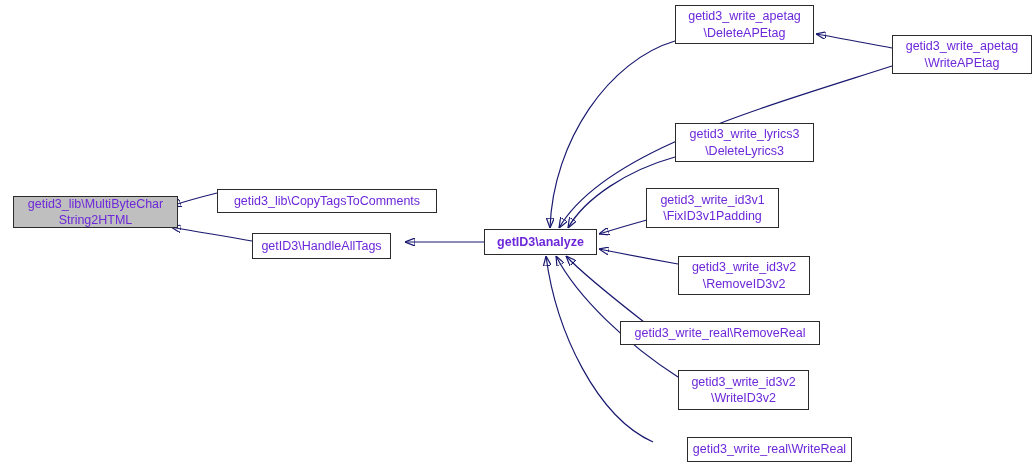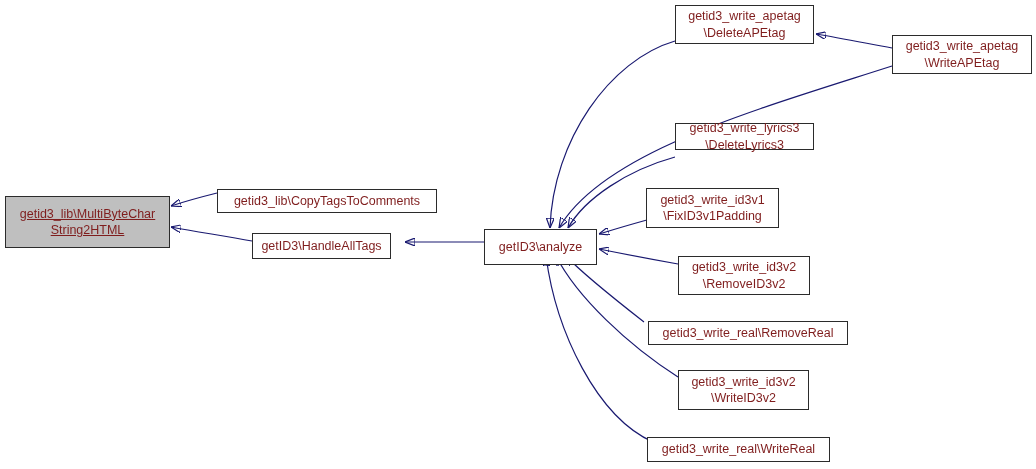--- a/index.html
+++ b/index.html
@@ -31,21 +31,21 @@
     position: absolute;
     box-sizing: border-box;
     background: #ffffff;
     border: 1px solid #2b2b2b;
     display: flex;
     align-items: center;
     justify-content: center;
     text-align: center;
     font-size: 12.5px;
     line-height: 1.3;
-    color: #7f1d1d;
+    color: #6d28d9;
     white-space: pre-line;
     cursor: pointer;
   }
   .node.highlight {
     background: #bfbfbf;
     cursor: default;
   }
 </style>
 </head>
 <body>
@@ -65,44 +65,44 @@
     <path d="M892,48 C 865,43 840,38 816,34" marker-end="url(#arrow)"></path>
     <path d="M892,66 C 755,110 603,152 559,228" marker-end="url(#arrow)"></path>
     <path d="M675,157 C 628,170 585,198 568,228" marker-end="url(#arrow)"></path>
     <path d="M678,212 C 648,219 622,227 599,234" marker-end="url(#arrow)"></path>
     <path d="M678,264 C 650,259 624,254 599,249" marker-end="url(#arrow)"></path>
     <path d="M644,322 C 612,297 582,273 566,256" marker-end="url(#arrow)"></path>
     <path d="M678,377 C 628,345 577,297 556,256" marker-end="url(#arrow)"></path>
     <path d="M653,442 C 597,417 556,332 546,256" marker-end="url(#arrow)"></path>
   </svg>
 
-  <div class="node highlight" style="left:5px; top:196px; width:165px; height:52px;text-decoration:underline;">getid3_lib\MultiByteChar
+  <div class="node highlight" style="left:13px; top:196px; width:165px; height:32px;">getid3_lib\MultiByteChar
 String2HTML</div>
 
   <div class="node" style="left:217px; top:189px; width:220px; height:24px;">getid3_lib\CopyTagsToComments</div>
 
   <div class="node" style="left:252px; top:233px; width:139px; height:26px;">getID3\HandleAllTags</div>
 
-  <div class="node" style="left:484px; top:229px; width:113px; height:36px;">getID3\analyze</div>
+  <div class="node" style="left:484px; top:229px; width:113px; height:26px;font-weight:bold;">getID3\analyze</div>
 
   <div class="node" style="left:675px; top:5px; width:139px; height:39px;">getid3_write_apetag
 \DeleteAPEtag</div>
 
   <div class="node" style="left:892px; top:35px; width:140px; height:39px;">getid3_write_apetag
 \WriteAPEtag</div>
 
-  <div class="node" style="left:675px; top:123px; width:139px; height:27px;">getid3_write_lyrics3
+  <div class="node" style="left:675px; top:123px; width:139px; height:39px;">getid3_write_lyrics3
 \DeleteLyrics3</div>
 
   <div class="node" style="left:646px; top:188px; width:133px; height:40px;">getid3_write_id3v1
 \FixID3v1Padding</div>
 
   <div class="node" style="left:678px; top:256px; width:132px; height:39px;">getid3_write_id3v2
 \RemoveID3v2</div>
 
-  <div class="node" style="left:648px; top:321px; width:200px; height:24px;">getid3_write_real\RemoveReal</div>
+  <div class="node" style="left:620px; top:321px; width:200px; height:24px;">getid3_write_real\RemoveReal</div>
 
   <div class="node" style="left:678px; top:370px; width:131px; height:40px;">getid3_write_id3v2
 \WriteID3v2</div>
 
-  <div class="node" style="left:647px; top:437px; width:183px; height:25px;">getid3_write_real\WriteReal</div>
+  <div class="node" style="left:687px; top:437px; width:165px; height:25px;">getid3_write_real\WriteReal</div>
 
 </div>
 
 </body></html>

